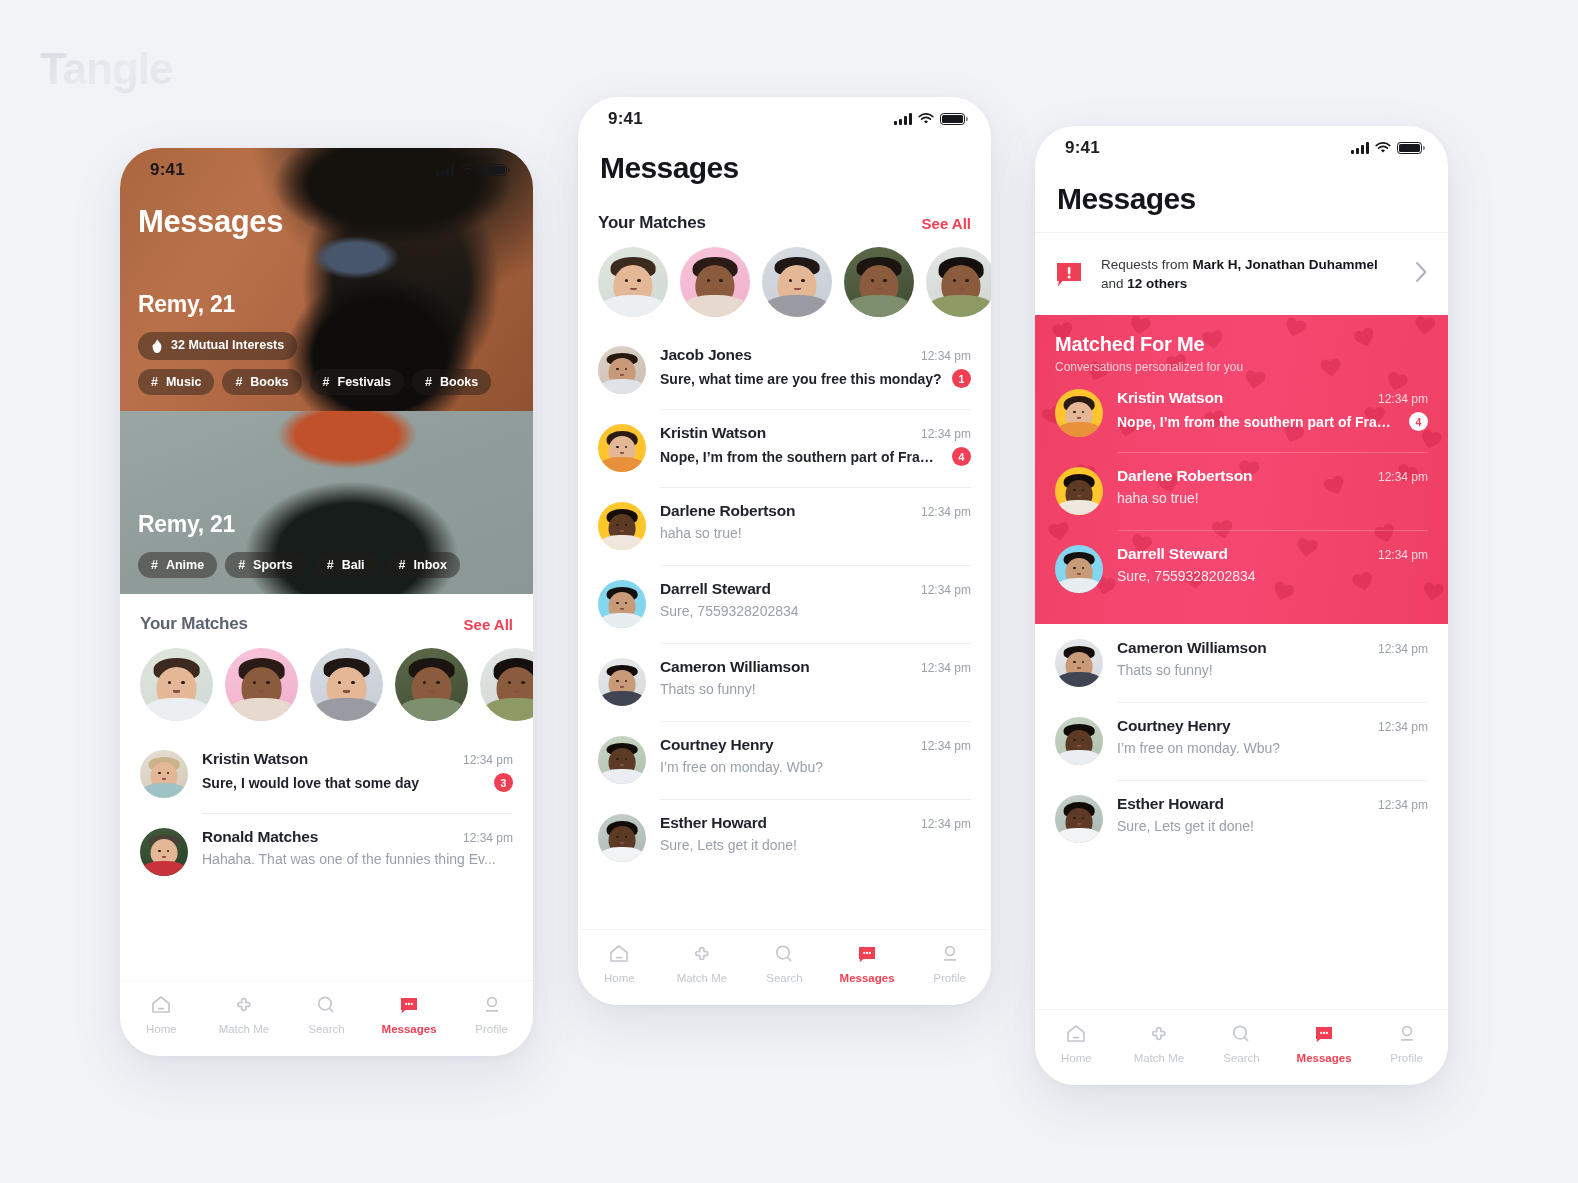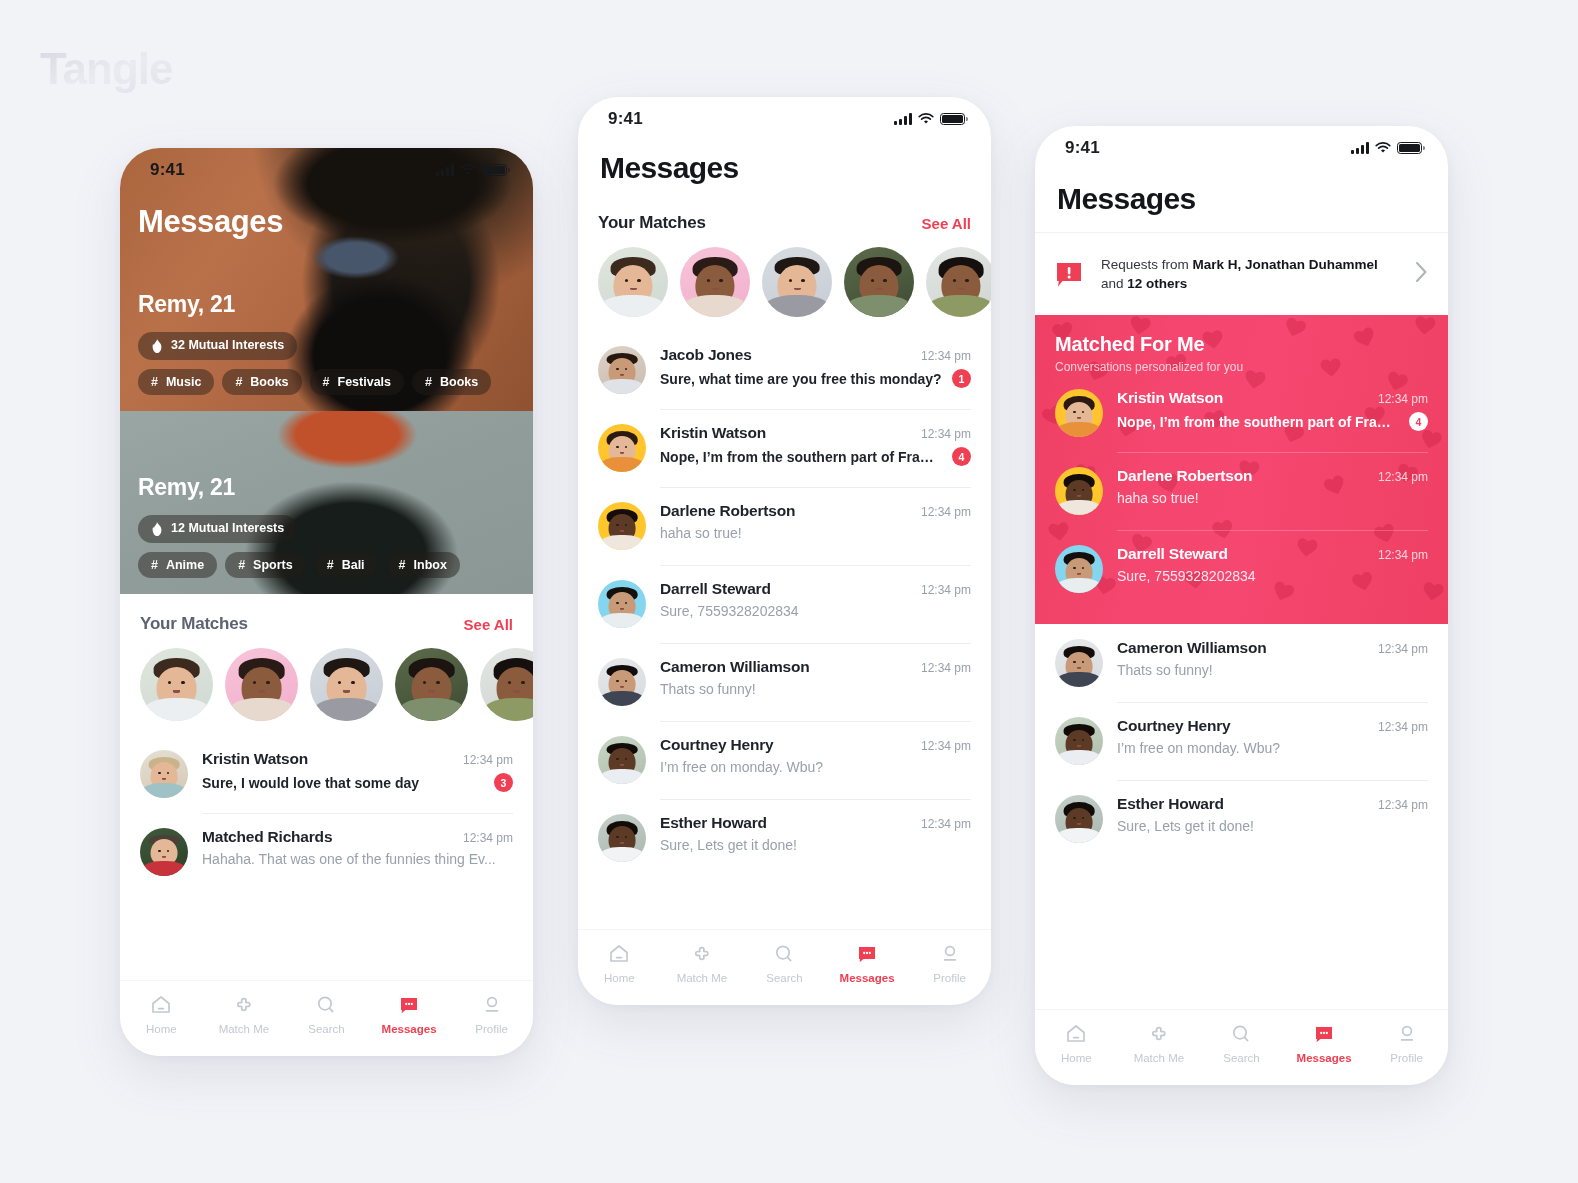--- a/index.html
+++ b/index.html
@@ -286,28 +286,20 @@
                 <span>Books</span>
               </span>
           </div>
         </div>
       </div>
 
       <div class="hero hero-2">
         <div class="hero-2-bg"></div>
         <div class="hero-inner">
           <div class="hero-name">Remy, 21</div>
-          <div class="pill-row">
-            <span class="pill">
-              <svg class="flame" viewBox="0 0 12 14">
-                  <path d="M6 0C6 3 3 3.4 3 6.6 3 4.6 1.6 4.9 1.6 7.4c0 3.3 2 6.6 4.4 6.6s4.4-2.6 4.4-6.1C10.4 4 7.6 3.4 6 0Z" fill="#fff"></path>
-                </svg>
-              <span>12 Mutual Interests</span>
-            </span>
-          </div>
           <div class="pill-row mt8">
             <span class="pill">
                 <span class="hash">#</span>
                 <span>Anime</span>
               </span>
             <span class="pill">
                 <span class="hash">#</span>
                 <span>Sports</span>
               </span>
             <span class="pill">
@@ -410,21 +402,21 @@
               <div class="hair" style="background:#4b4038;height:22%"></div>
               <div class="head" style="top:22%"></div>
               <div class="eye l"></div>
               <div class="eye r"></div>
               <div class="mouth"></div>
               <div class="body" style="background:#c8323a"></div>
             </div>
           </div>
         <div class="row-body">
           <div class="row-top">
-            <span class="r-name">Matched Richards</span>
+            <span class="r-name">Ronald Matches</span>
             <span class="r-time">12:34 pm</span>
           </div>
           <div class="row-bot">
             <span class="r-msg">Hahaha. That was one of the funnies thing Ev...</span>
           </div>
         </div>
       </div>
     </div>
 
     <div class="tabbar">

